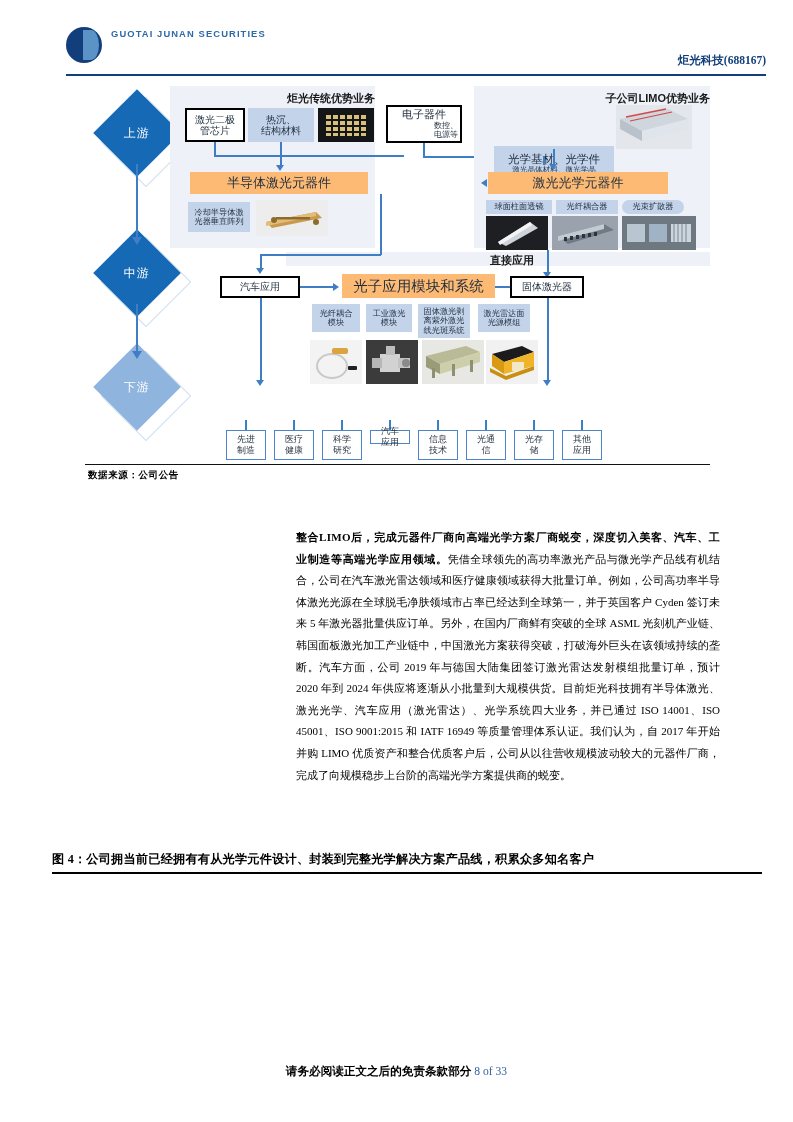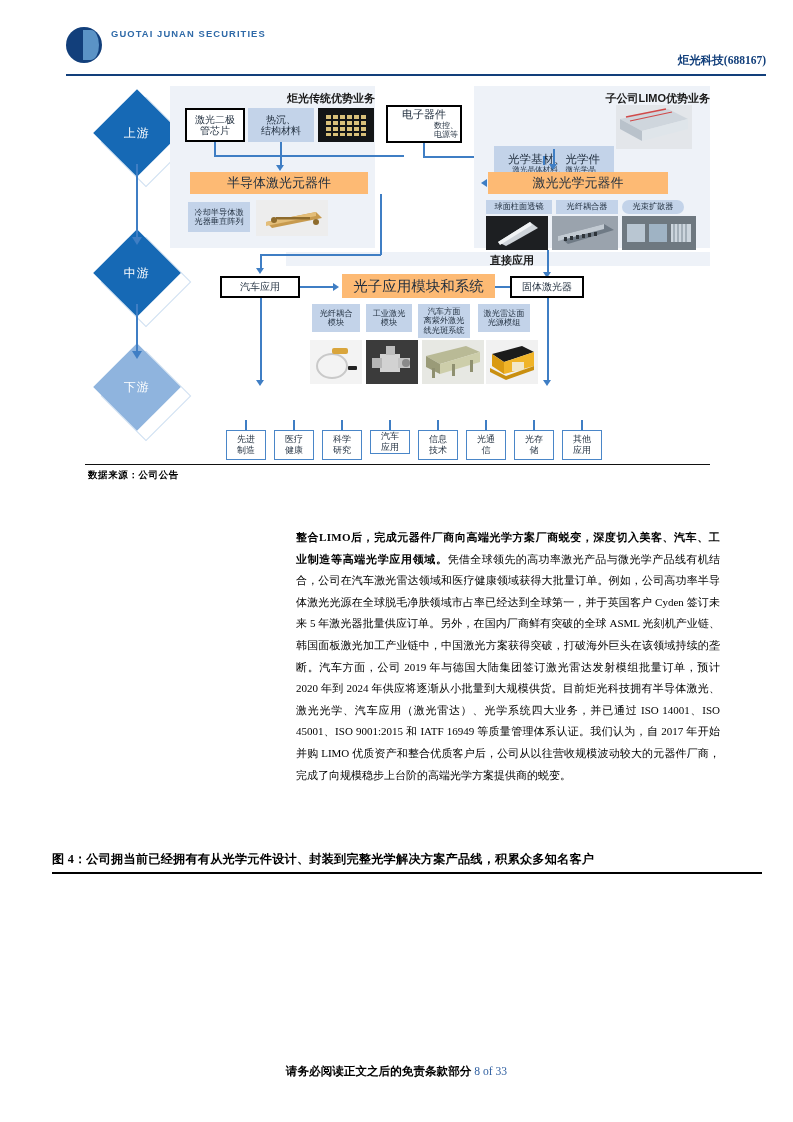--- a/index.html
+++ b/index.html
@@ -274,21 +274,21 @@
   <div class="arr-l" style="left:243px; top:201px; border-right:none; border-left:6px solid #3f7ec4;"></div>
   <div class="conn" style="left:386px; top:204px; width:34px; height:1.6px;"></div>
   <div class="arr-l" style="left:380px; top:201px;"></div>
 
   <div class="box blu2 xl" style="left:252px; top:192px; width:153px; height:24px;">光子应用模块和系统</div>
 
   <div class="box blu sm" style="left:222px; top:222px; width:48px; height:28px; white-space:pre-line;">光纤耦合
 模块</div>
   <div class="box blu sm" style="left:276px; top:222px; width:46px; height:28px; white-space:pre-line;">工业激光
 模块</div>
-  <div class="box blu sm" style="left:328px; top:222px; width:52px; height:34px; white-space:pre-line;">汽车方面
+  <div class="box blu sm" style="left:328px; top:222px; width:52px; height:34px; white-space:pre-line;">固体激光剥
 离紫外激光
 线光斑系统</div>
   <div class="box blu sm" style="left:388px; top:222px; width:52px; height:28px; white-space:pre-line;">激光雷达面
 光源模组</div>
 
   <div class="imgbx" style="left:220px; top:258px; width:52px; height:44px; background:#f2f2f2;">
     <svg width="52" height="44" viewBox="0 0 52 44">
       <rect width="52" height="44" fill="#f3f3f3"></rect>
       <ellipse cx="22" cy="26" rx="15" ry="12" fill="none" stroke="#c9c9c9" stroke-width="2"></ellipse>
       <rect x="22" y="8" width="16" height="6" rx="2" fill="#d9a53c"></rect>
@@ -341,21 +341,21 @@
   <div class="conn" style="left:395px; top:338px; width:1.6px; height:10px;"></div>
   <div class="conn" style="left:443px; top:338px; width:1.6px; height:10px;"></div>
   <div class="conn" style="left:491px; top:338px; width:1.6px; height:10px;"></div>
 
   <div class="leafbox" style="left:136px; top:348px; width:40px; height:30px; white-space:pre-line;">先进
 制造</div>
   <div class="leafbox" style="left:184px; top:348px; width:40px; height:30px; white-space:pre-line;">医疗
 健康</div>
   <div class="leafbox" style="left:232px; top:348px; width:40px; height:30px; white-space:pre-line;">科学
 研究</div>
-  <div class="leafbox" style="left:280px; top:348px; width:40px; height:24px; white-space:pre-line;">汽车
+  <div class="leafbox" style="left:280px; top:348px; width:40px; height:14px; white-space:pre-line;">汽车
 应用</div>
   <div class="leafbox" style="left:328px; top:348px; width:40px; height:30px; white-space:pre-line;">信息
 技术</div>
   <div class="leafbox" style="left:376px; top:348px; width:40px; height:30px; white-space:pre-line;">光通
 信</div>
   <div class="leafbox" style="left:424px; top:348px; width:40px; height:30px; white-space:pre-line;">光存
 储</div>
   <div class="leafbox" style="left:472px; top:348px; width:40px; height:30px; white-space:pre-line;">其他
 应用</div>
 </div>

